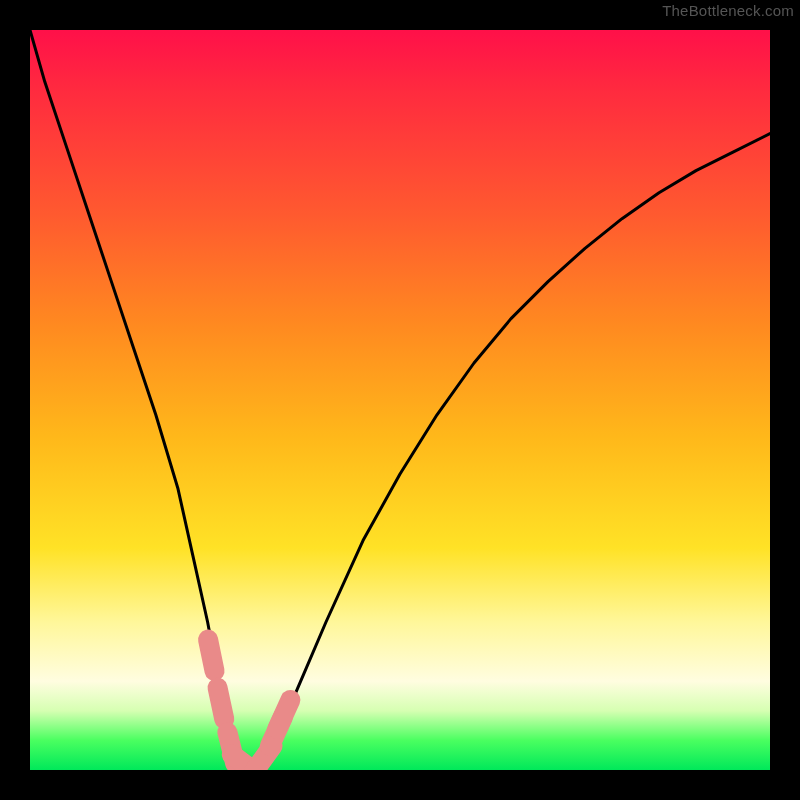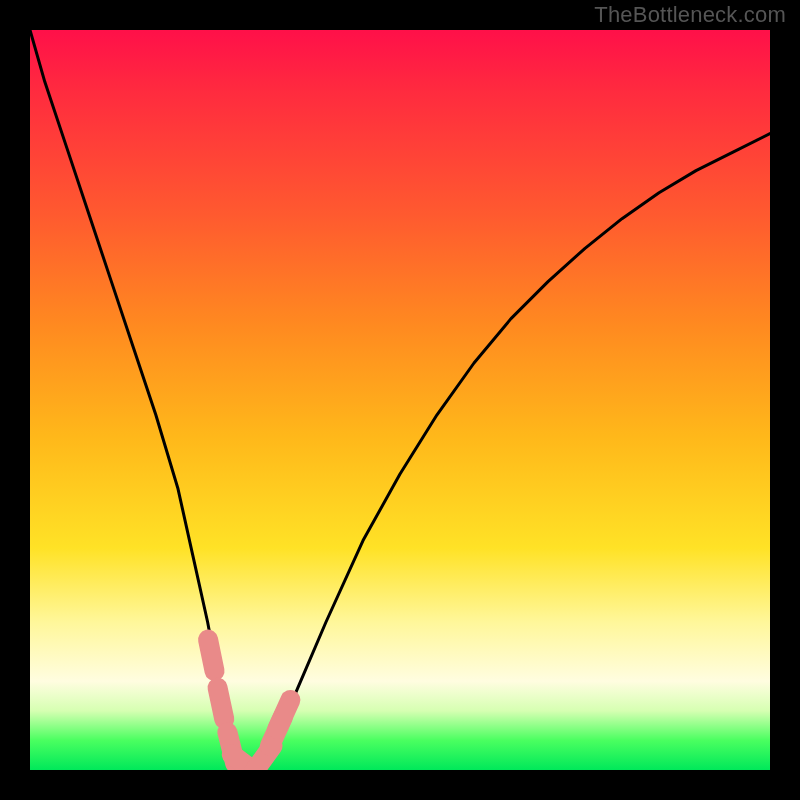--- a/index.html
+++ b/index.html
@@ -35,23 +35,23 @@
       #ffe226 70%,
       #fff79a 80%,
       #fffde0 88%,
       #d6ffb2 92%,
       #4aff60 96%,
       #00e85a 100%);
   }
   .watermark {
     position: absolute;
     top: 2px;
-    right: 14px;
+    right: 6px;
     color: #555;
-    font-size: 22px;
+    font-size: 15px;
     font-weight: 500;
     letter-spacing: 0.2px;
     user-select: none;
   }
   svg.curve {
     position: absolute;
     left: 0;
     top: 0;
     width: 740px;
     height: 740px;

